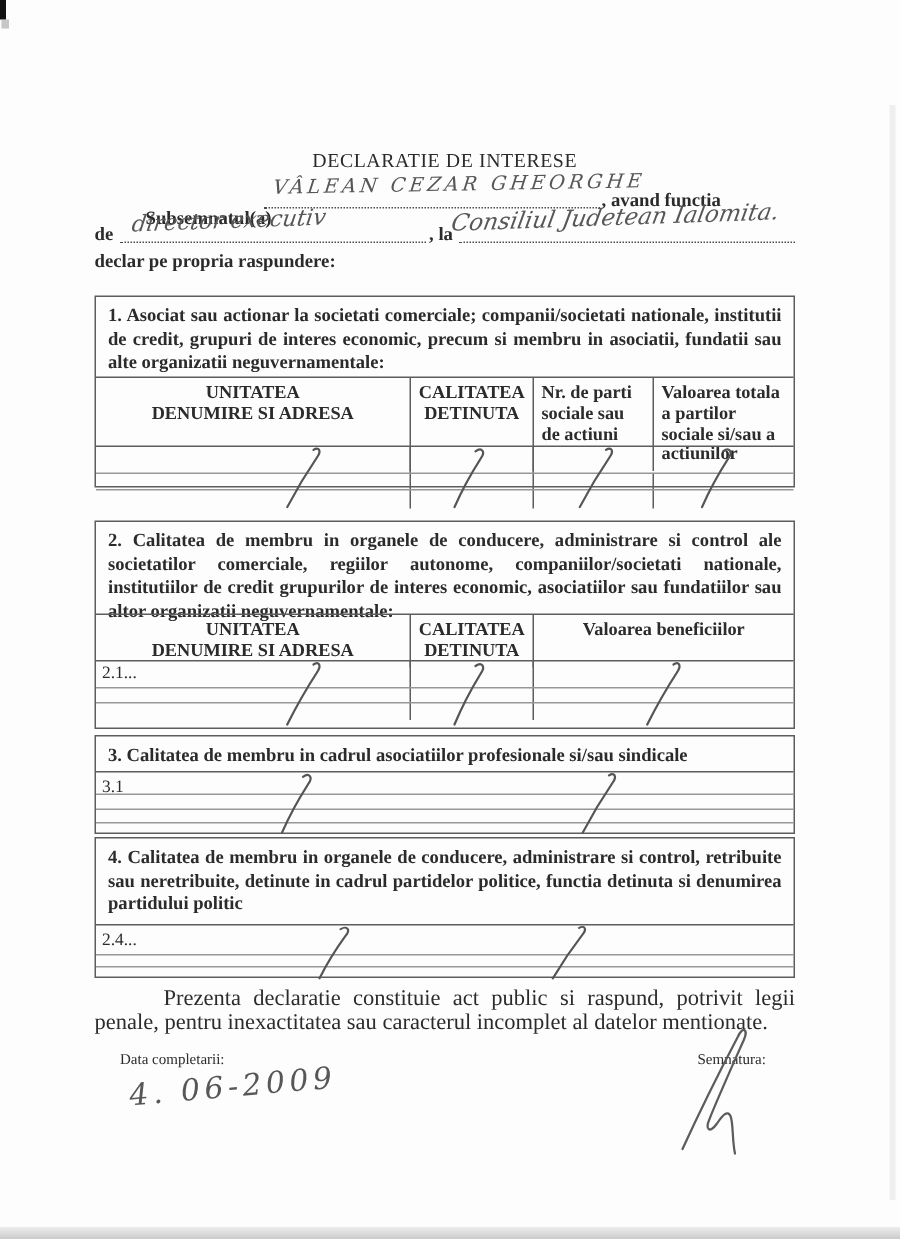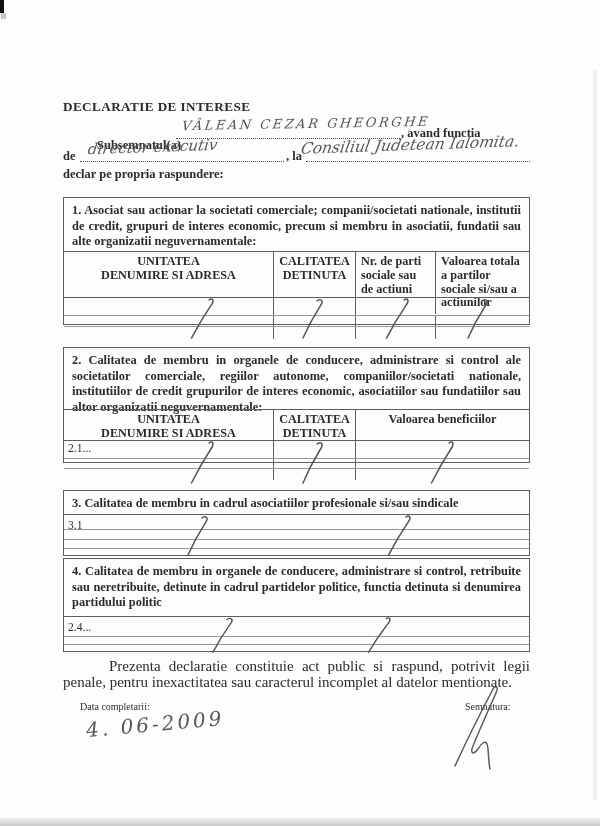--- a/index.html
+++ b/index.html
@@ -13,22 +13,22 @@
     position:relative;width:600px;height:826px;background:#fdfdfd;
     font-family:"Liberation Serif","DejaVu Serif",serif;color:var(--ink);
     overflow:hidden;
   }
   
   .corner-mark{position:absolute;left:0;top:0;width:4px;height:13px;background:#111;}
   .corner-speck{position:absolute;left:1px;top:13px;width:5px;height:6px;background:#9a9a9a;opacity:.55;}
   .right-shade{position:absolute;left:593px;top:70px;width:4px;height:730px;background:#efefef;}
   .bottom-shade{position:absolute;left:0;top:818px;width:600px;height:8px;background:linear-gradient(to bottom,#ededed,#cbcbcb);}
   
-  .title{position:absolute;left:63px;top:99px;width:467px;text-align:left;
-    font-weight:bold;font-size:13.2px;letter-spacing:.4px;}
+  .title{position:absolute;left:63px;top:99px;width:467px;text-align:center;
+    font-weight:normal;font-size:13.2px;letter-spacing:.4px;}
   
   .b{font-weight:bold;font-size:12.5px;}
   .abs{position:absolute;}
   .dots{position:absolute;border-bottom:1.5px dotted #4c4c4c;height:14px;}
   .hand{font-family:"DejaVu Serif","Liberation Serif",serif;font-style:italic;color:var(--hand);white-space:nowrap;}
   .hand-name{font-size:13px;letter-spacing:2.5px;transform:rotate(-1deg) skewX(-8deg);}
   .hand-fn{font-size:15px;transform:rotate(-2deg) skewX(-10deg);}
   .hand-inst{font-size:15.5px;transform:rotate(-2deg) skewX(-12deg);}
   .hand-date{font-size:20px;letter-spacing:3px;transform:rotate(-5deg);}
   
@@ -126,21 +126,21 @@
         <path d="M19,3 C23,0 26,3 22.5,8 C17,17 10,30 5,42"></path>
       </svg>
     <svg class="stroke" style="left:319px;top:100px;" width="27" height="42" viewBox="0 0 27 44" preserveAspectRatio="none">
         <path d="M21,2 C24.5,-0.5 26.5,2.5 23.5,7 C17,17 9,31 3.5,42"></path>
       </svg>
     <svg class="stroke" style="left:399px;top:100px;" width="27" height="42" viewBox="0 0 27 44" preserveAspectRatio="none">
         <path d="M19,3 C23,0 26,3 22.5,8 C17,17 10,30 5,42"></path>
       </svg>
   </div>
 
-  <div class="sec" style="top:347px;height:116px;">
+  <div class="sec" style="top:347px;height:139px;">
     <p class="sec-text">2. Calitatea de membru in organele de conducere, administrare si control ale societatilor comerciale, regiilor autonome, companiilor/societati nationale, institutiilor de credit grupurilor de interes economic, asociatiilor sau fundatiilor sau altor organizatii neguvernamentale:</p>
     <div class="grid3 thead" style="position:absolute;left:0;top:61px;width:100%;">
       <div class="th tc">
         <span class="blk">UNITATEA</span>
         <span class="blk">DENUMIRE SI ADRESA</span>
       </div>
       <div class="th tc">
         <span class="blk">CALITATEA</span>
         <span class="blk">DETINUTA</span>
       </div>

